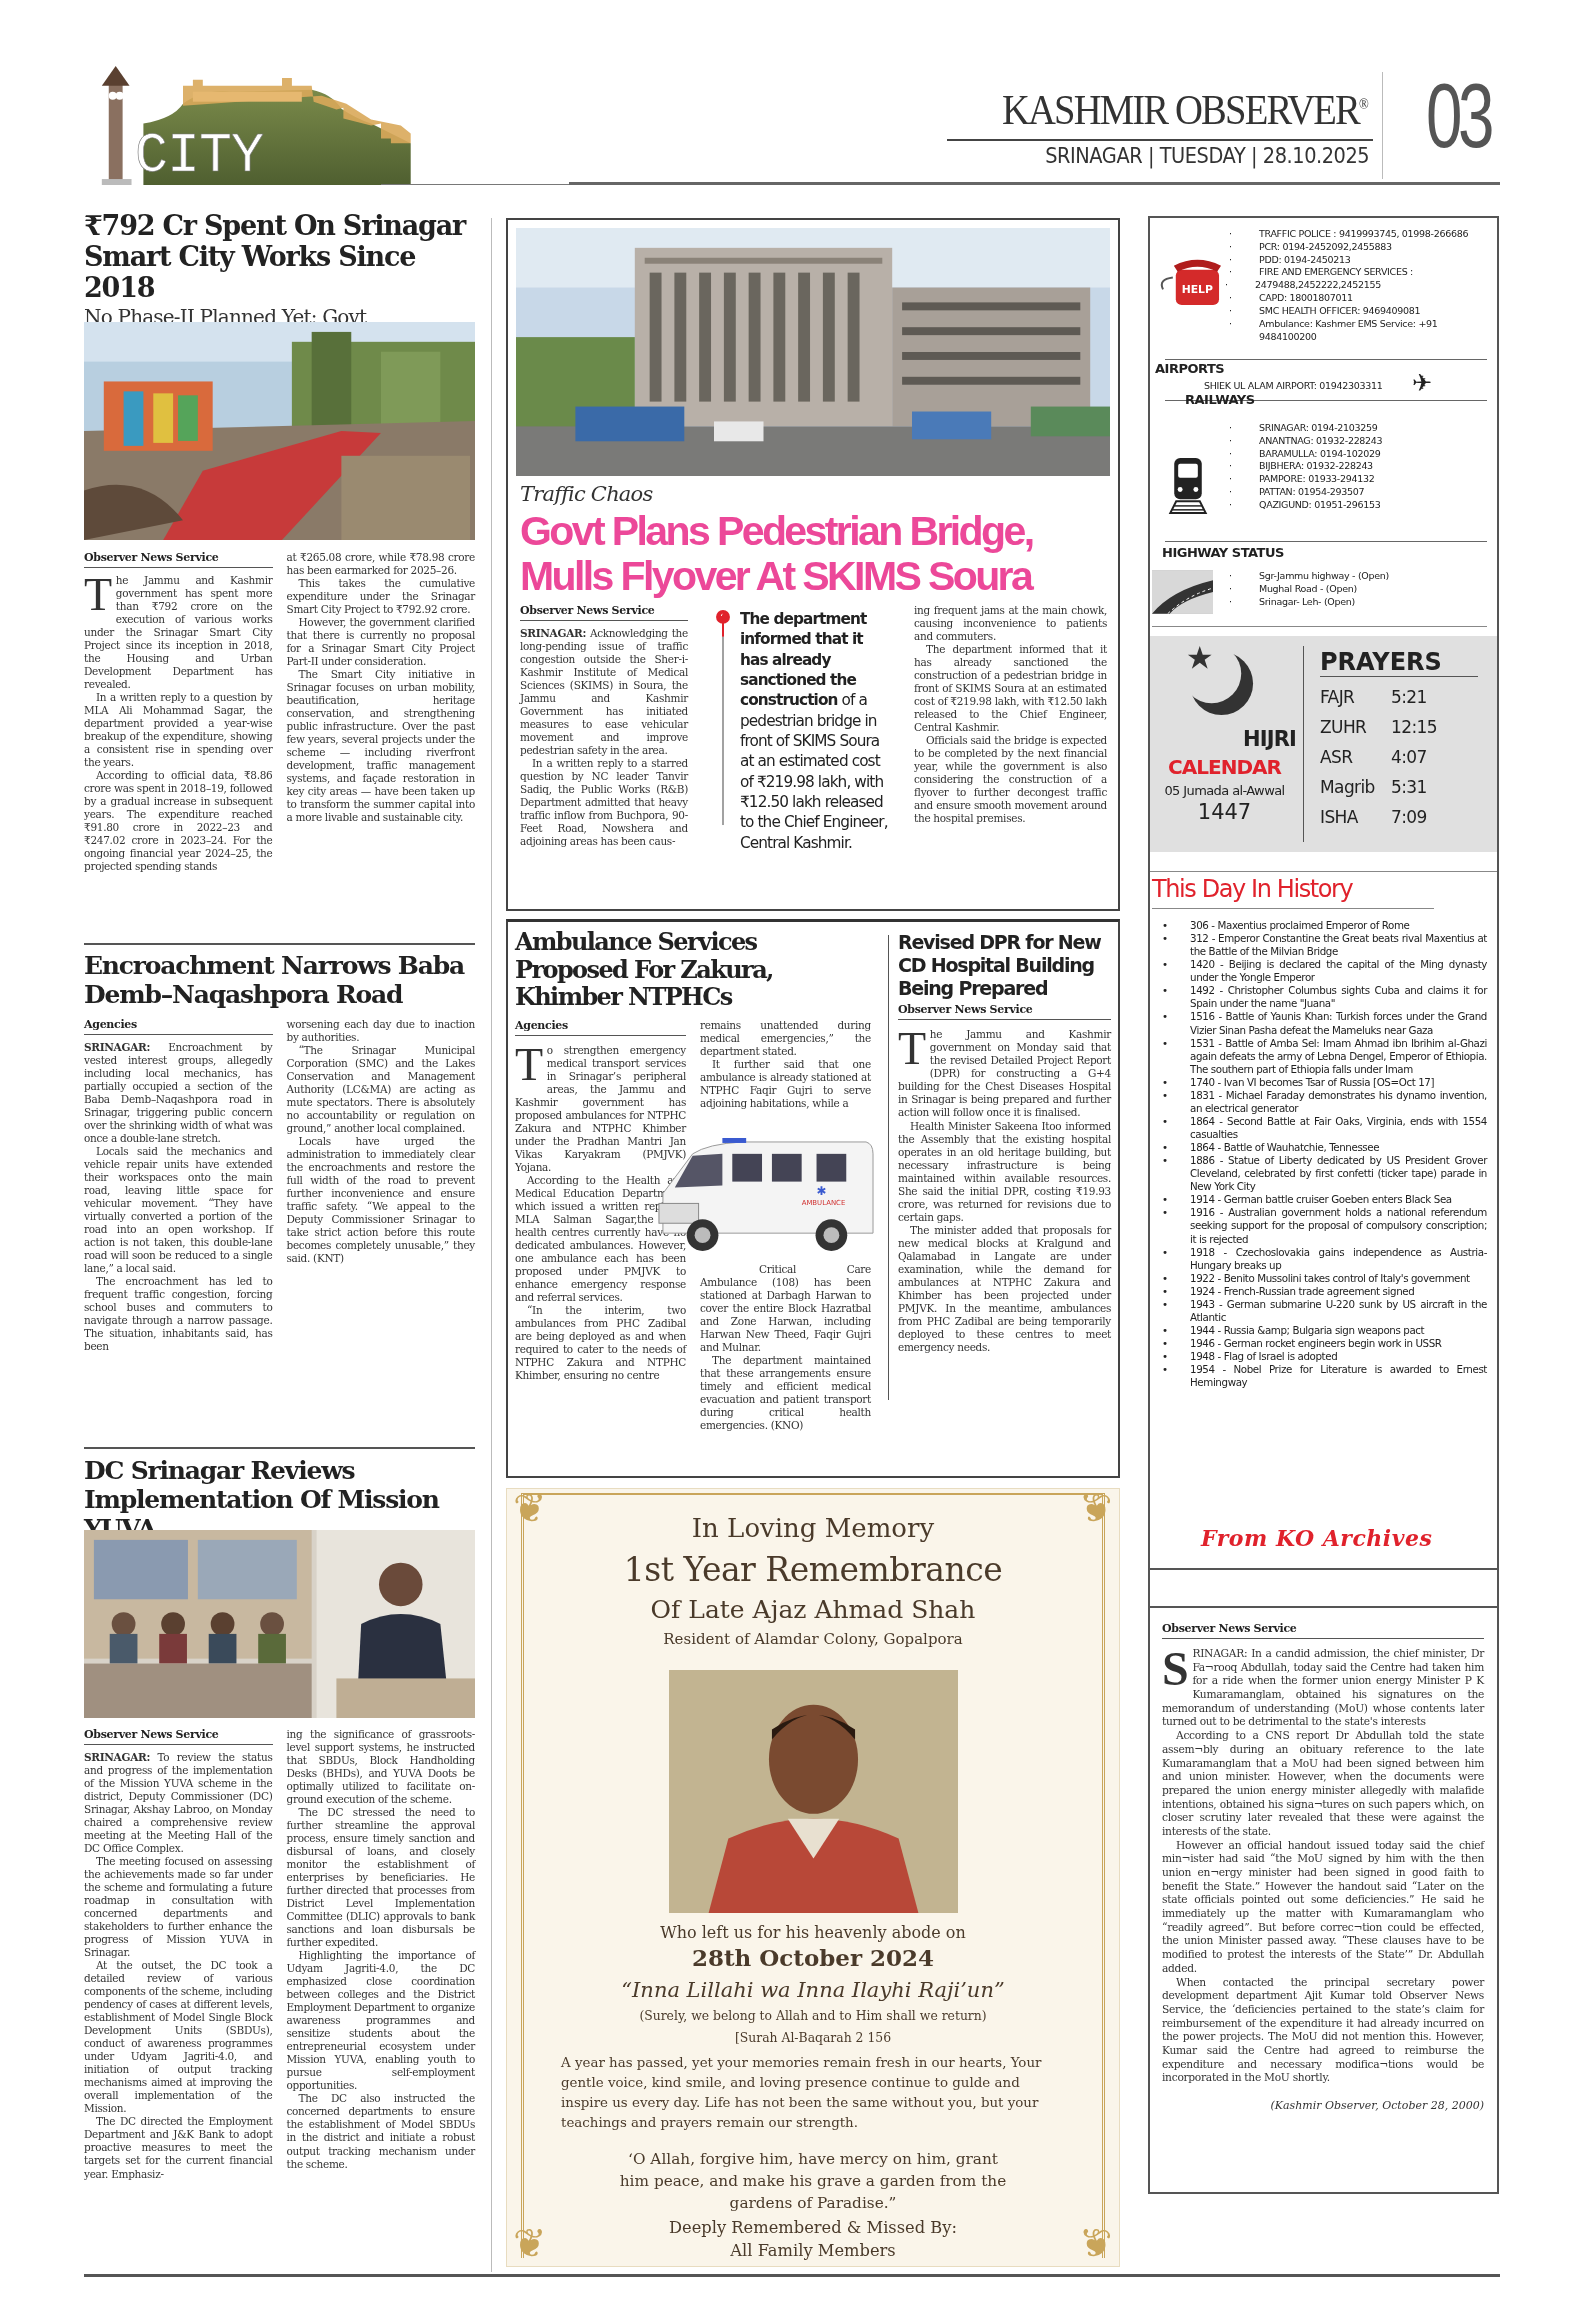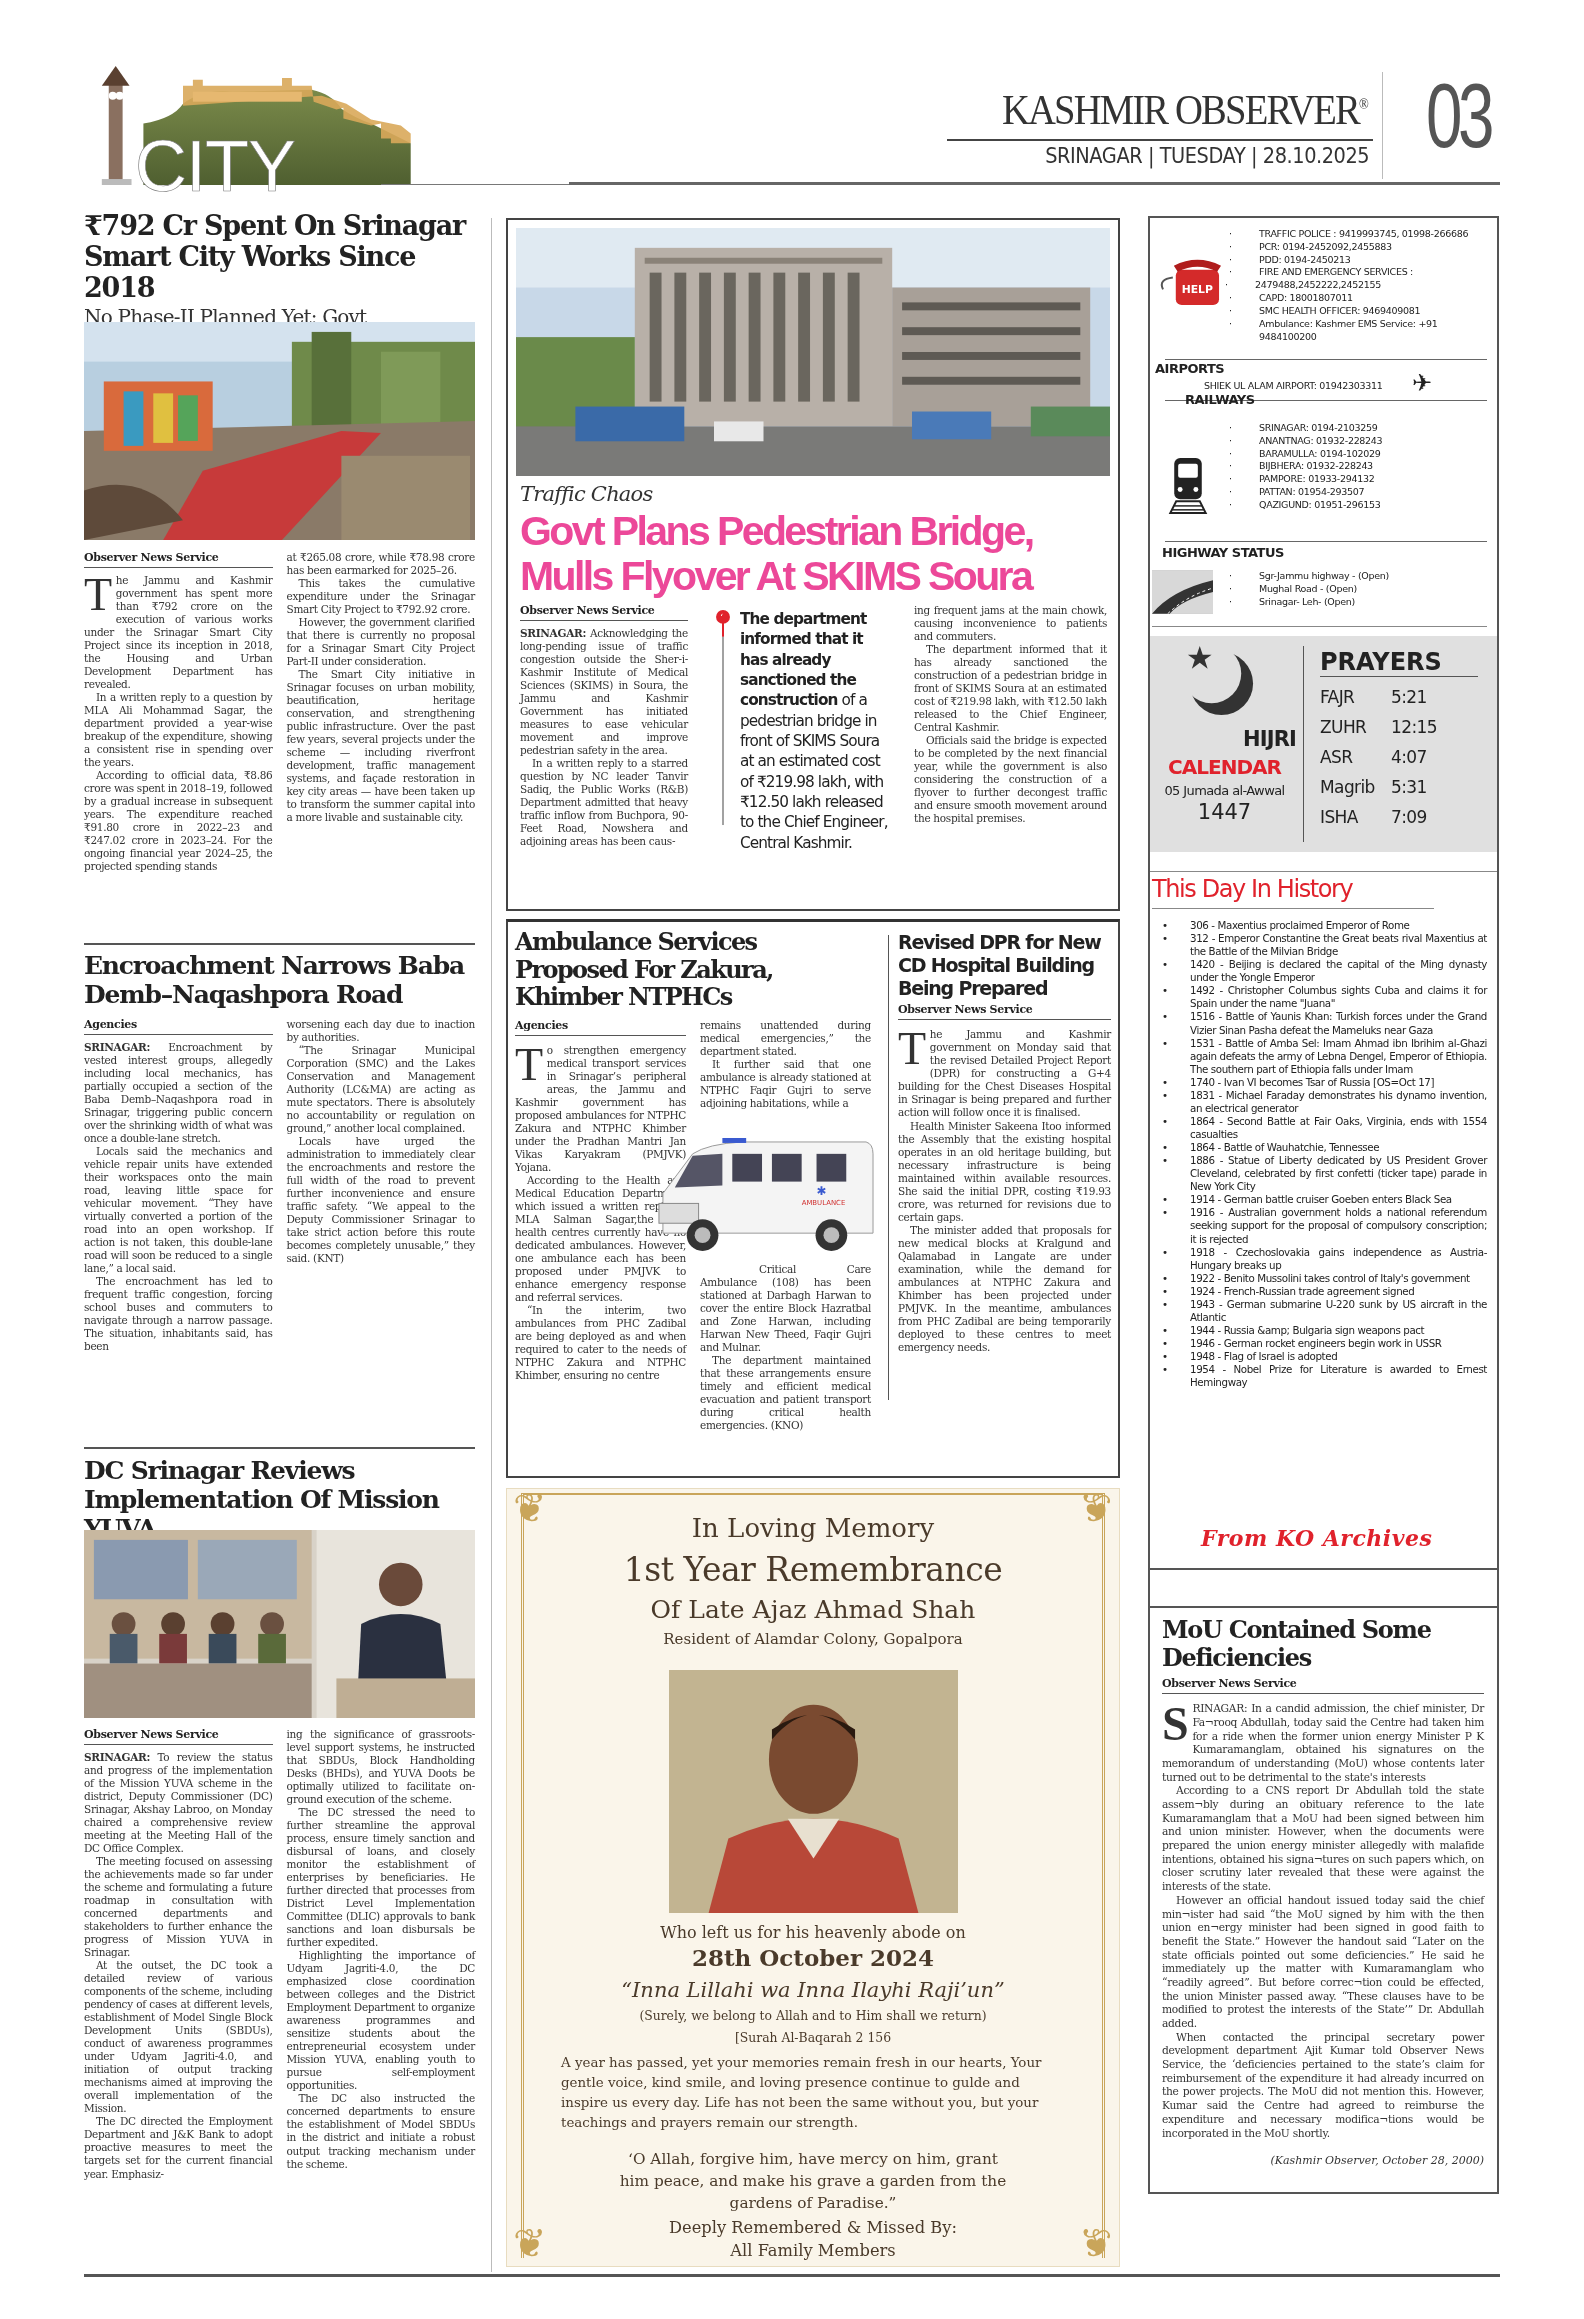--- a/index.html
+++ b/index.html
@@ -4,21 +4,21 @@
 <style>
   * { box-sizing: border-box; margin: 0; padding: 0; }
   html, body { width: 1584px; height: 2320px; background: #ffffff; overflow: hidden; }
   body { position: relative; font-family: "DejaVu Serif", serif; color: #222; }
   .abs { position: absolute; }
 
   
   #masthead { left: 84px; top: 64px; width: 1416px; height: 124px; }
   .mast-illus { position: absolute; left: 0; top: 0; width: 495px; height: 121px; }
   .mast-rule { position: absolute; left: 485px; right: 0; top: 118px; height: 3px; background: #666; }
-  .city-word { position: absolute; left: 51px; top: 61px; font-family: Liberation Sans, sans-serif; font-size: 72px; color: #fff; letter-spacing: -1px; -webkit-text-stroke: 0.6px #777; }
+  .city-word { position: absolute; left: 51px; top: 61px; font-family: Liberation Mono, monospace; font-size: 55px; color: #fff; letter-spacing: -1px; -webkit-text-stroke: 0.6px #777; }
   .paper-name { position: absolute; right: 131px; top: 22px; font-family: "Liberation Serif", serif; font-size: 42px; letter-spacing: -2px; color: #333; transform: scaleX(0.92); transform-origin: right; }
   .paper-reg { font-size: 14px; vertical-align: super; letter-spacing: 0; }
   .name-rule { position: absolute; right: 127px; top: 75px; width: 426px; height: 2px; background: #444; }
   .dateline { position: absolute; right: 131px; top: 79px; font-family: "DejaVu Sans", sans-serif; font-size: 22px; color: #333; letter-spacing: -0.5px; transform: scaleX(0.88); transform-origin: right; }
   .page-no-sep { position: absolute; right: 117px; top: 8px; width: 1px; height: 107px; background: #bbb; }
   .page-no { position: absolute; right: 10px; top: 6px; font-family: "Liberation Sans", sans-serif; font-size: 91px; font-weight: 300; color: #555; letter-spacing: -6px; transform: scaleX(0.72); transform-origin: right; line-height: 1; }
 
   
   .headline { font-family: "DejaVu Serif", serif; font-weight: bold; color: #222; letter-spacing: -1.2px; line-height: 1.15; }
   .byline { font-family: "DejaVu Serif", serif; font-weight: bold; font-size: 11px; color: #222; border-bottom: 1.5px solid #555; padding-bottom: 3px; letter-spacing: -0.3px; }
@@ -485,21 +485,20 @@
     <li>1944 - Russia &amp;amp; Bulgaria sign weapons pact</li>
     <li>1946 - German rocket engineers begin work in USSR</li>
     <li>1948 - Flag of Israel is adopted</li>
     <li>1954 - Nobel Prize for Literature is awarded to Ernest Hemingway</li>
   </ul>
 
   <div class="abs" style="left:0; top:1350px; width:347px; height:2px; background:#555;"></div>
   <div class="abs archive-title" style="left:51px; top:1307px;">From KO Archives</div>
   <div class="abs" style="left:0; top:1388px; width:347px; height:2px; background:#555;"></div>
   <div class="abs" style="left:12px; top:1398px; width:322px;">
-    <div class="headline" style="font-size:24px; letter-spacing:-1.3px;">MoU Contained Some Deficiencies</div>
     <div class="byline" style="margin-top:6px;">Observer News Service</div>
     <div class="mou-body" style="margin-top:8px;">
       <p class="first"><span class="dropcap" style="font-size:48px; line-height:40px; font-weight:bold;">S</span><span>RINAGAR: In a candid admission, the chief minister, Dr Fa¬rooq Abdullah, today said the Centre had taken him for a ride when the former union energy Minister P K Kumaramanglam, obtained his signatures on the memorandum of understanding (MoU) whose contents later turned out to be detrimental to the state's interests</span></p>
       <p>According to a CNS report Dr Abdullah told the state assem¬bly during an obituary reference to the late Kumaramanglam that a MoU had been signed between him and union minister. However, when the documents were prepared the union energy minister allegedly with malafide intentions, obtained his signa¬tures on such papers which, on closer scrutiny later revealed that these were against the interests of the state.</p>
       <p>However an official handout issued today said the chief min¬ister had said “the MoU signed by him with the then union en¬ergy minister had been signed in good faith to benefit the State.” However the handout said “Later on the state officials pointed out some deficiencies.” He said he immediately up the matter with Kumaramanglam who “readily agreed”. But before correc¬tion could be effected, the union Minister passed away. “These clauses have to be modified to protest the interests of the State’” Dr. Abdullah added.</p>
       <p>When contacted the principal secretary power development department Ajit Kumar told Observer News Service, the ‘deficiencies pertained to the state’s claim for reimbursement of the expenditure it had already incurred on the power projects. The MoU did not mention this. However, Kumar said the Centre had agreed to reimburse the expenditure and necessary modifica¬tions would be incorporated in the MoU shortly.</p>
     </div>
     <div style="text-align:right; font-family:'DejaVu Serif', serif; font-style:italic; font-size:11px; color:#333; margin-top:14px;">(Kashmir Observer, October 28, 2000)</div>
   </div>
 </div>

